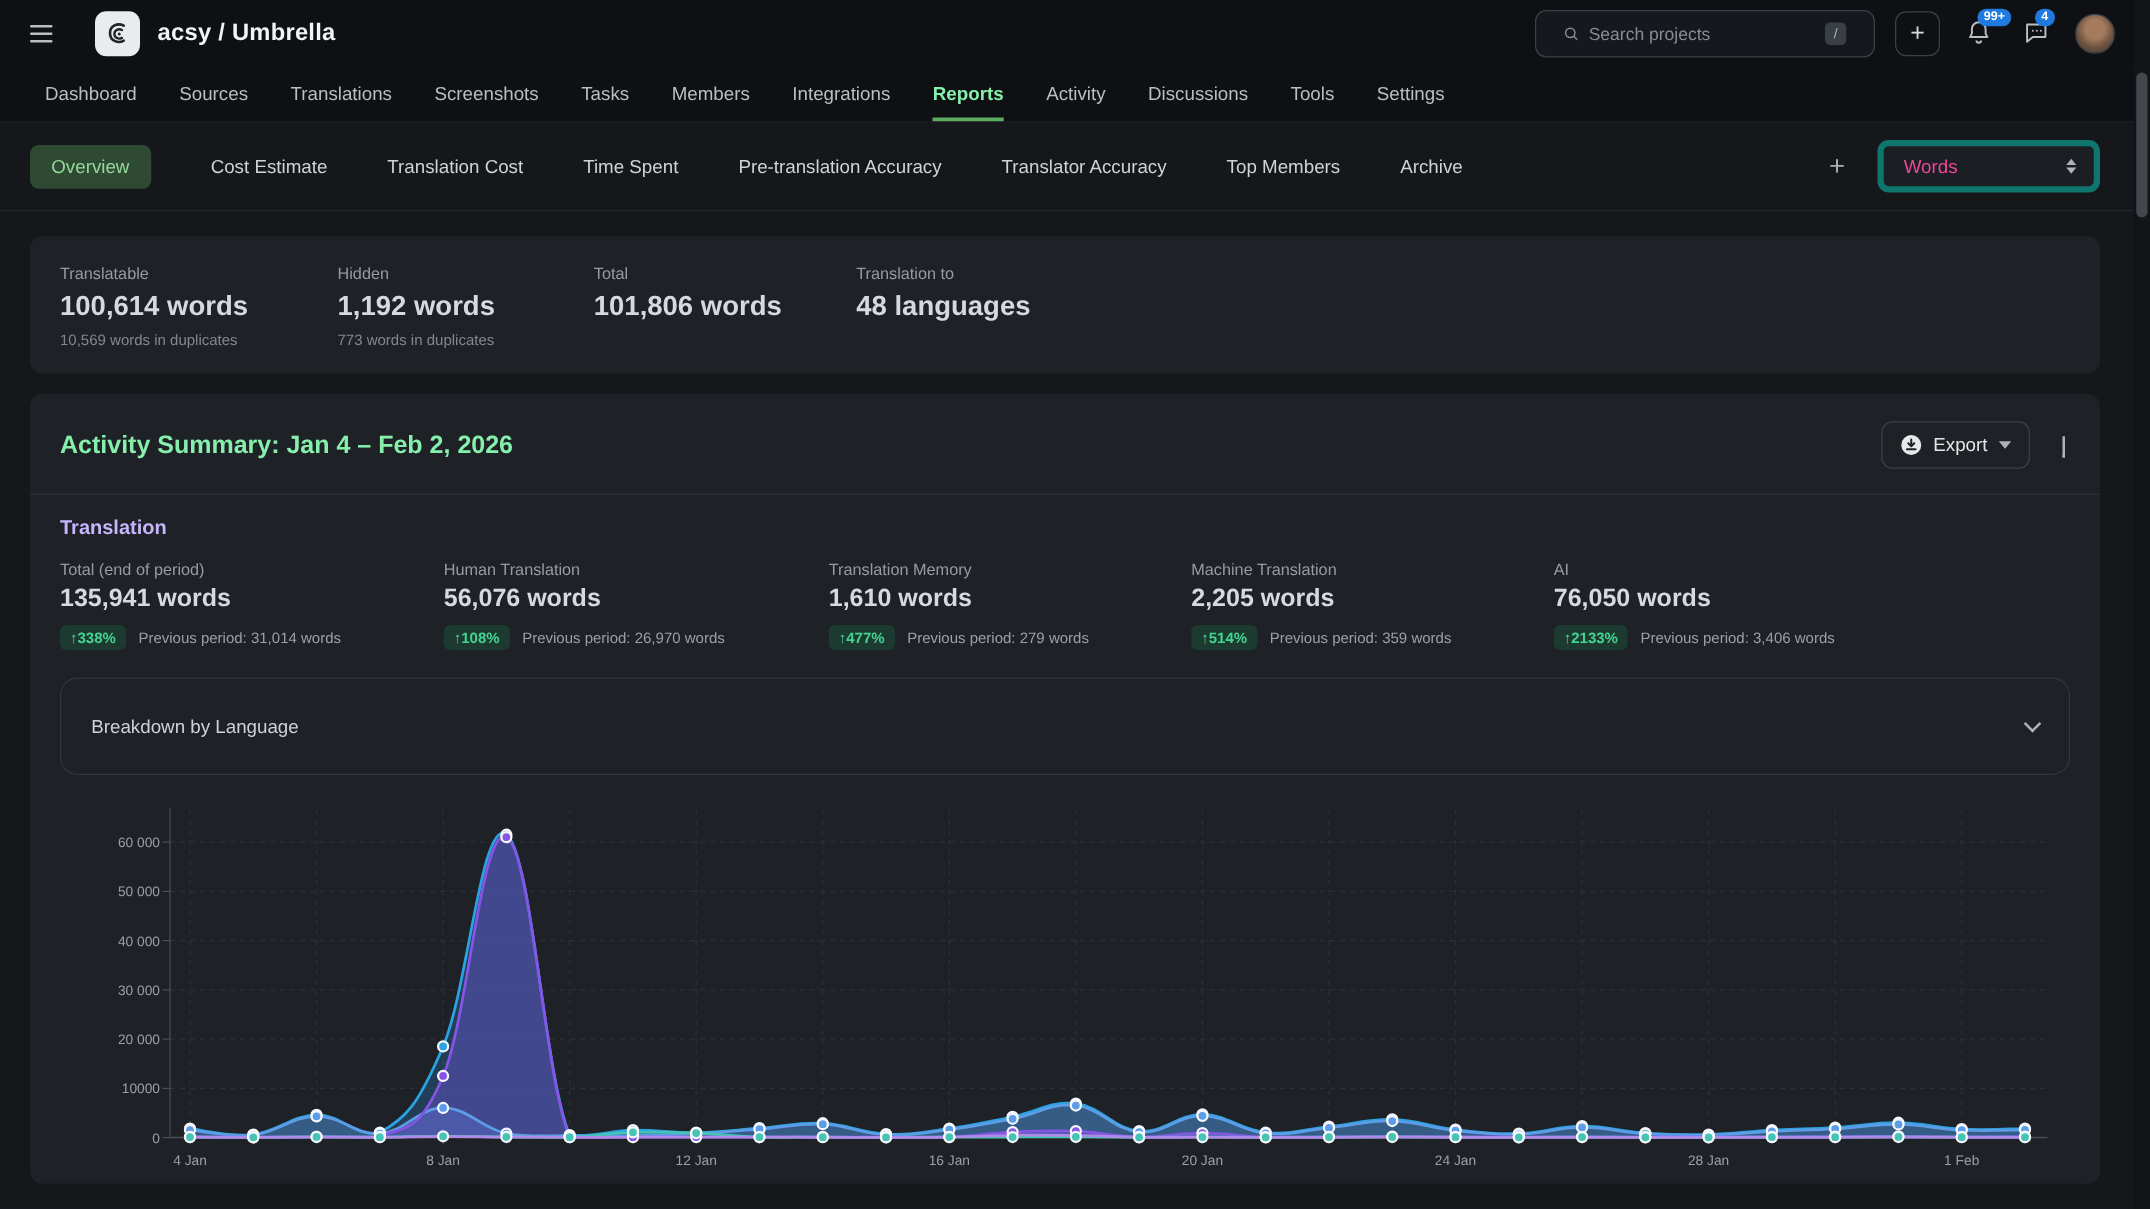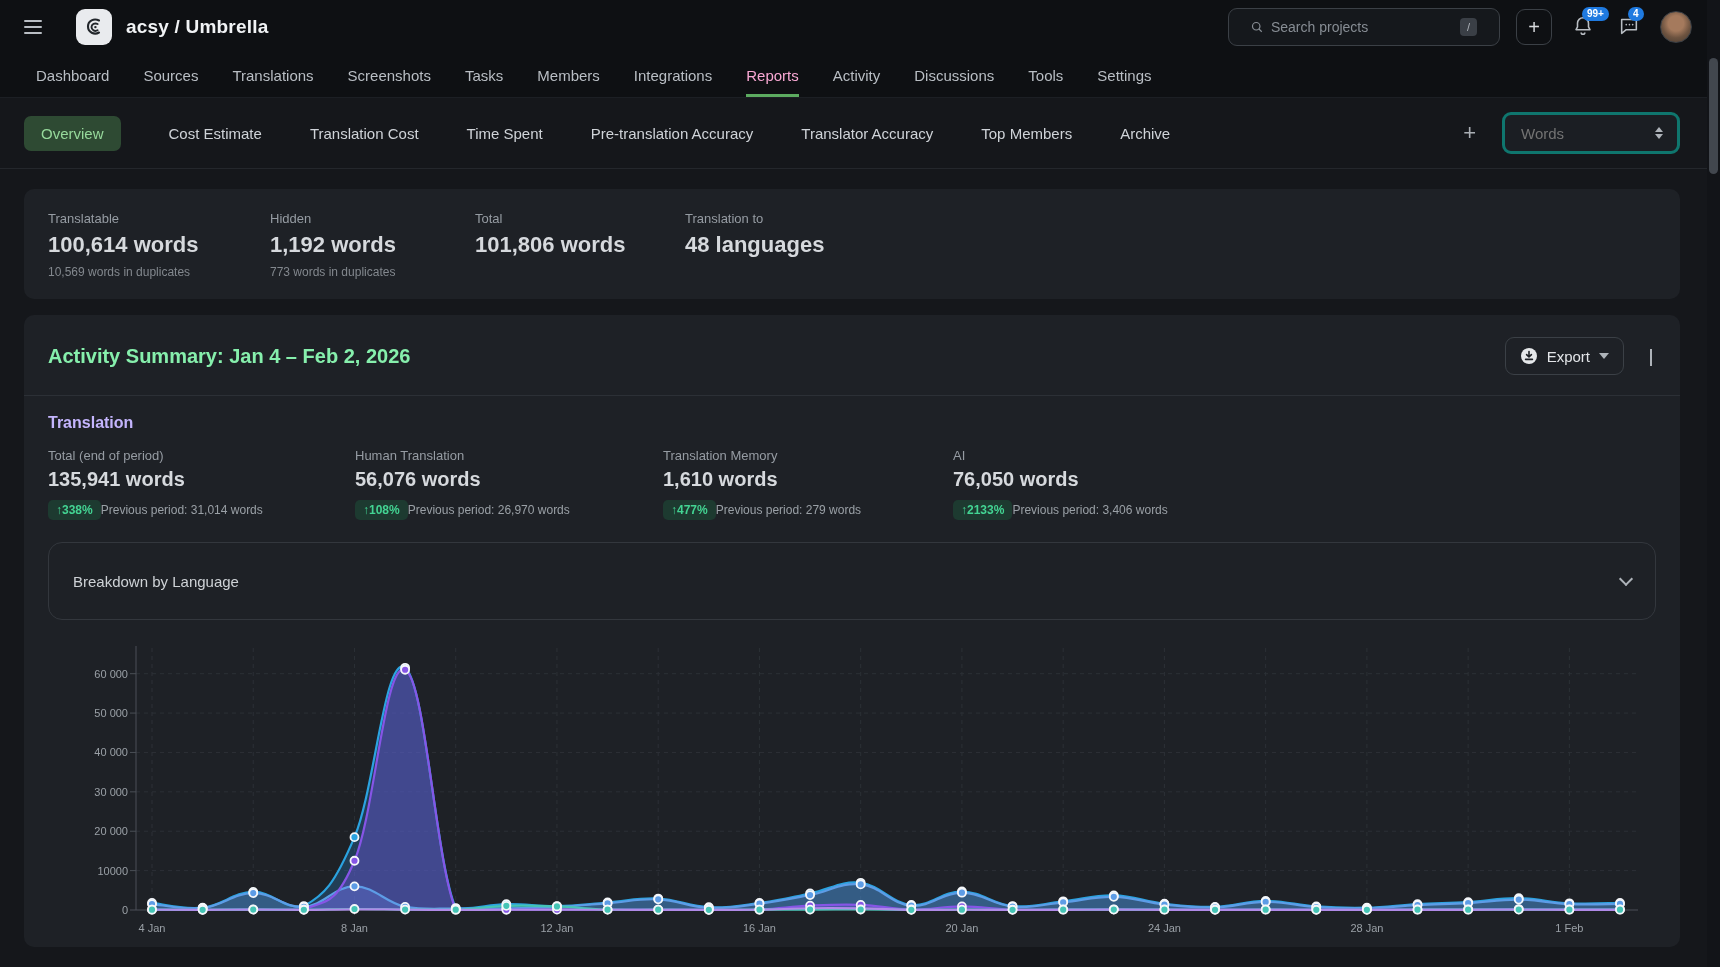--- a/index.html
+++ b/index.html
@@ -49,33 +49,33 @@
     background:radial-gradient(circle at 50% 38%, #a57a5d 0 32%, #6d5340 60%, #45392f 100%);
     border:1px solid #3a3f45;
   }
   
   .mainnav {
     background:#0e1013; display:flex; gap:34px; padding:0 0 0 36px; height:44px;
     align-items:center; border-bottom:1px solid #1c1f24;
   }
   .nav-item { color:#b9bec4; font-size:15px; text-decoration:none; cursor:pointer; height:100%;
     display:flex; align-items:center; border-bottom:3px solid transparent; padding-top:3px; }
-  .nav-item.active { color:#f9a8d4; font-weight:400; border-bottom-color:#5cab60; }
+  .nav-item.active { color:#86efac; font-weight:700; border-bottom-color:#5cab60; }
   
   .subnav {
     display:flex; align-items:center; gap:48px; padding:14px 40px 14px 24px;
     border-bottom:1px solid #24272c;
   }
   .subnav-item { color:#cfd3d8; font-size:15px; cursor:pointer; padding:9px 0; border-radius:7px; }
   .subnav-item.active { background:#2e4a33; color:#96d89b; padding:9px 17px; }
   .subnav-right { margin-left:auto; display:flex; align-items:center; gap:26px; }
   .subnav-plus { background:none; border:none; color:#a9aeb4; font-size:22px; cursor:pointer; line-height:1; }
   .unit-select {
-    min-width:178px; height:42px; border:3px solid #0f766e; border-radius:9px;
-    background:#1b1e23; color:#737373; font-size:15px; display:flex; align-items:center;
+    min-width:178px; height:42px; border:5px solid #0f766e; border-radius:9px;
+    background:#1b1e23; color:#ec4899; font-size:15px; display:flex; align-items:center;
     justify-content:space-between; padding:0 14px 0 16px; cursor:pointer;
   }
   .updown { display:flex; flex-direction:column; gap:2px; }
   .updown i { width:0; height:0; border-left:4px solid transparent; border-right:4px solid transparent; }
   .updown .up { border-bottom:5px solid #aeb3b9; }
   .updown .down { border-top:5px solid #aeb3b9; }
   
   .card {
     background:#1e2126; border-radius:10px; margin:0 40px 0 24px;
   }
@@ -98,21 +98,21 @@
   }
   .caret-down { width:0; height:0; border-left:5px solid transparent; border-right:5px solid transparent; border-top:6px solid #aeb3b9; }
   .collapse-btn { background:none; border:none; cursor:pointer; padding:4px; }
   .divider { border-top:1px solid #2c3036; margin:20px -24px 0 -24px; }
   .section-title { font-size:16px; font-weight:700; color:#c4b5fd; margin:18px 0 16px 0; }
   .tr-stats { display:flex; }
   .tr-col:nth-child(1){ width:307px; } .tr-col:nth-child(2){ width:308px; }
   .tr-col:nth-child(3){ width:290px; } .tr-col:nth-child(4){ width:290px; }
   .tr-label { font-size:13px; color:#969ca3; margin-bottom:5px; }
   .tr-value { font-size:20px; font-weight:600; color:#d6d9dd; }
-  .tr-meta { display:flex; align-items:center; gap:0; margin-top:9px; }
+  .tr-meta { display:flex; align-items:center; gap:10px; margin-top:9px; }
   .pct-badge {
     background:#1d3a30; color:#43d493; font-size:12px; font-weight:600;
     border-radius:5px; padding:3px 8px; display:inline-flex; align-items:center; gap:2px;
   }
   .prev-period { font-size:12px; color:#9aa0a6; }
   .breakdown {
     border:1px solid #33373d; border-radius:14px; margin-top:22px; height:78px;
     display:flex; align-items:center; padding:0 24px; cursor:pointer;
   }
   .breakdown-label { font-size:15px; color:#ced2d6; }
@@ -261,20 +261,28 @@
           <span class="pct-badge">↑108%</span>
           <span class="prev-period">Previous period: 26,970 words</span>
         </div>
       </div>
       <div class="tr-col">
         <div class="tr-label">Translation Memory</div>
         <div class="tr-value">1,610 words</div>
         <div class="tr-meta">
           <span class="pct-badge">↑477%</span>
           <span class="prev-period">Previous period: 279 words</span>
+        </div>
+      </div>
+      <div class="tr-col">
+        <div class="tr-label">Machine Translation</div>
+        <div class="tr-value">2,205 words</div>
+        <div class="tr-meta">
+          <span class="pct-badge">↑514%</span>
+          <span class="prev-period">Previous period: 359 words</span>
         </div>
       </div>
       <div class="tr-col">
         <div class="tr-label">AI</div>
         <div class="tr-value">76,050 words</div>
         <div class="tr-meta">
           <span class="pct-badge">↑2133%</span>
           <span class="prev-period">Previous period: 3,406 words</span>
         </div>
       </div>

